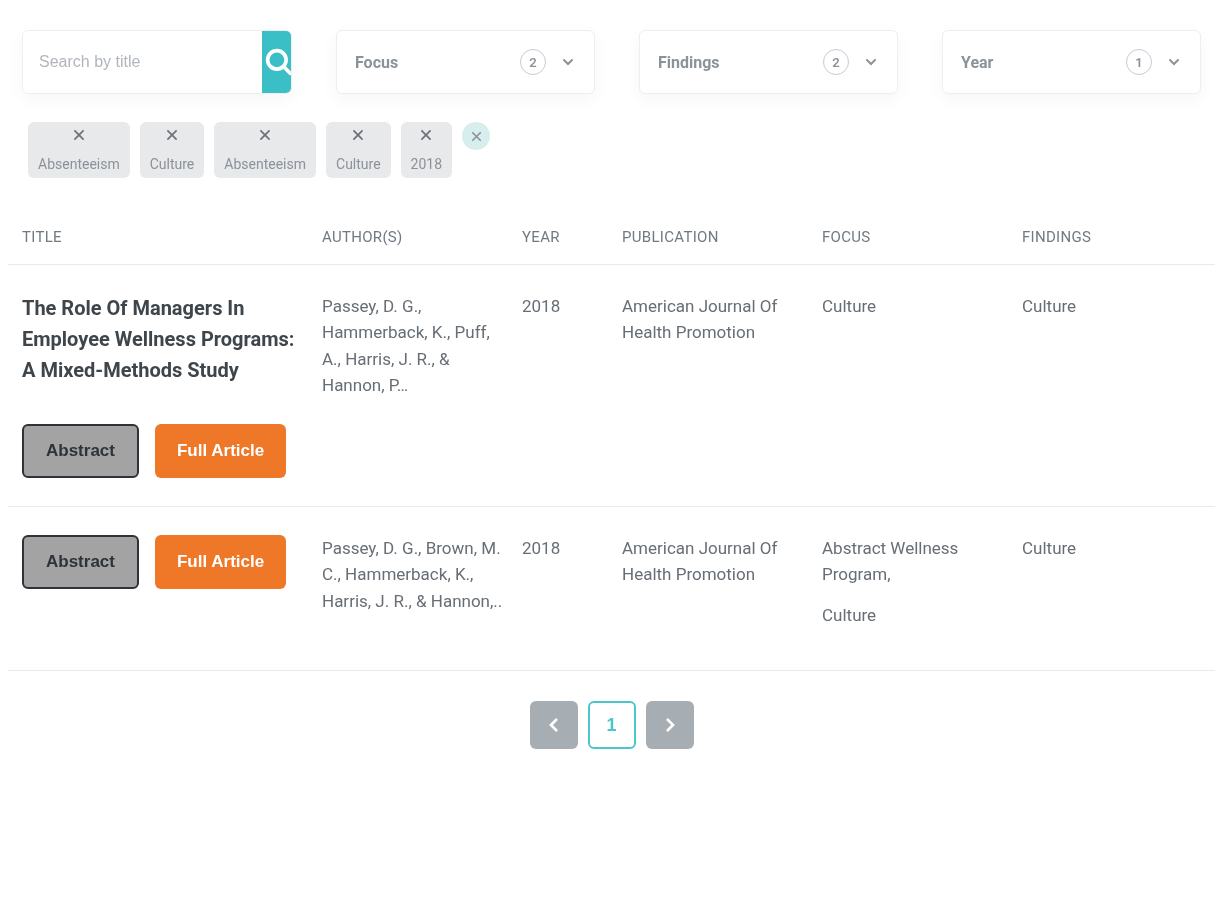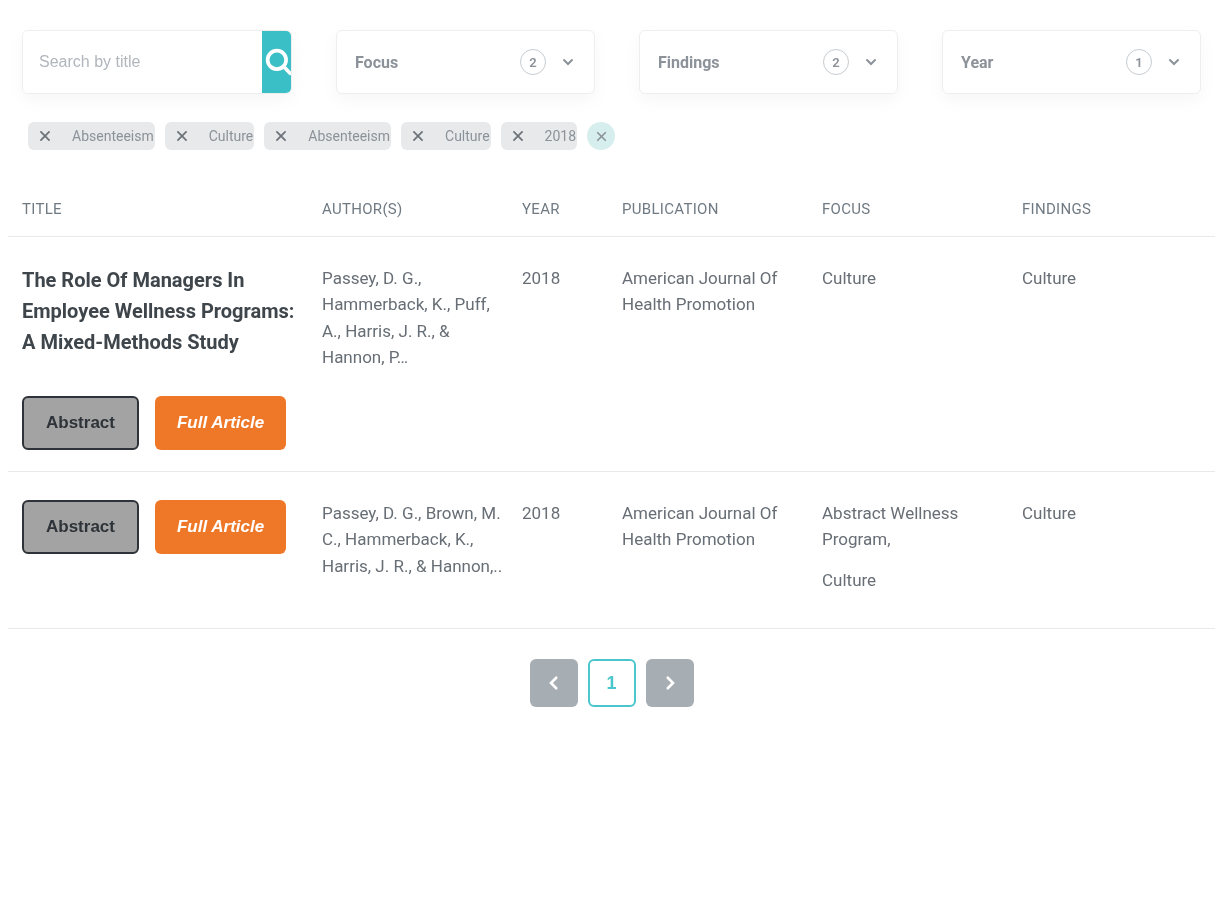--- a/index.html
+++ b/index.html
@@ -78,27 +78,28 @@
   
   .chips {
     display: flex;
     gap: 10px;
     padding: 0 14px 50px 20px;
     flex-wrap: wrap;
   }
   .chip {
     display: flex;
     align-items: center;
-    gap: 20px;
+    gap: 14px;
     background: #e7e9eb;
     border-radius: 6px;
-    padding: 6px 1px 6px 10px;
+    padding: 6px 10px 6px 10px;
     font-size: 14px;
     color: #8c9299;
     cursor: pointer;
+    flex-direction: column;
   }
   .chip .x { color: #6d7379; }
   .clear-all {
     width: 28px; height: 28px;
     border-radius: 50%;
     background: #d7eeee;
     display: flex; align-items: center; justify-content: center;
     color: #8c9299;
     cursor: pointer;
   }
@@ -115,21 +116,21 @@
   .col { padding-right: 12px; }
   .c-title { width: 300px; }
   .c-author { width: 200px; }
   .c-year { width: 100px; }
   .c-pub { width: 200px; }
   .c-focus { width: 200px; }
   .c-findings { flex: 1; }
   
   .row {
     display: flex;
-    padding: 28px 14px 21px 14px;
+    padding: 28px 14px 28px 14px;
     border-bottom: 1px solid #e7e9eb;
     color: #676e75;
     font-size: 17px;
     line-height: 1.55;
     position: relative;
   }
   .title-block { width: 300px; padding-right: 24px; }
   .row-title {
     font-weight: 700;
     font-size: 20px;
@@ -150,21 +151,20 @@
   }
   .btn-outline {
     border: 2px solid #2d3338;
     background: #a3a3a3;
     color: #2d3338;
   }
   .btn-primary {
     border: none;
     background: #ef7828;
     color: #fff;
-    font-style: italic;
   }
   .focus-list p { margin-bottom: 14px; }
   
   .pagination {
     display: flex;
     justify-content: center;
     gap: 10px;
     padding-top: 30px;
   }
   .page-btn {

